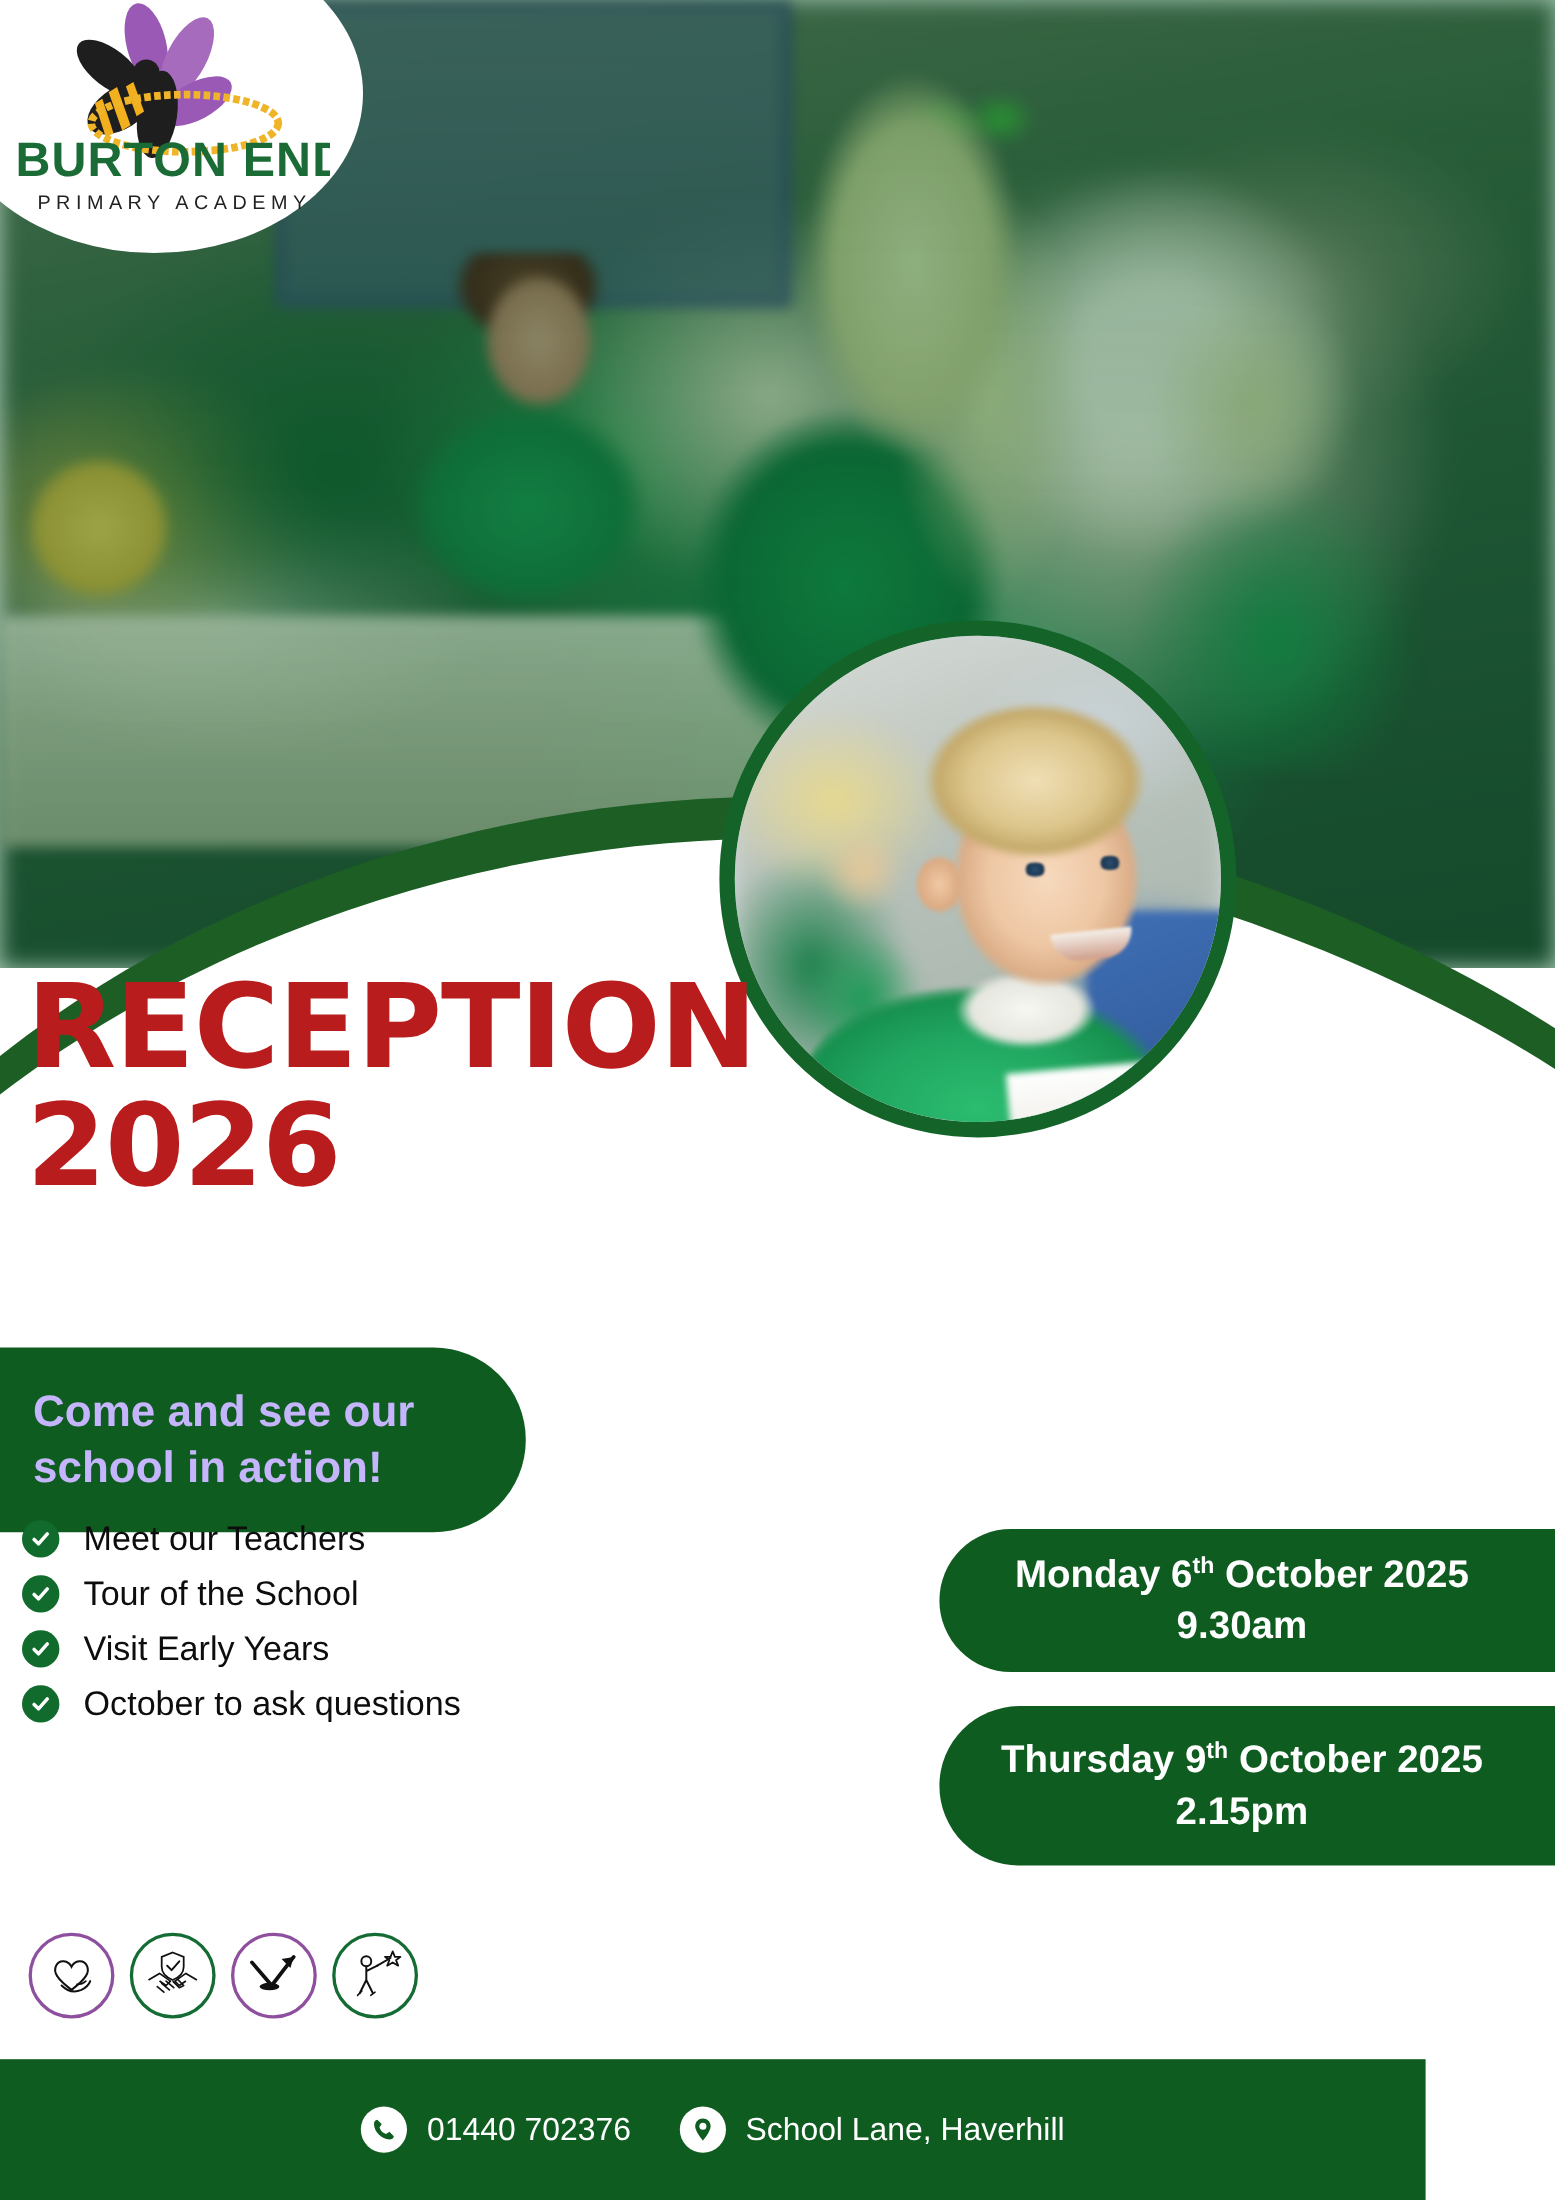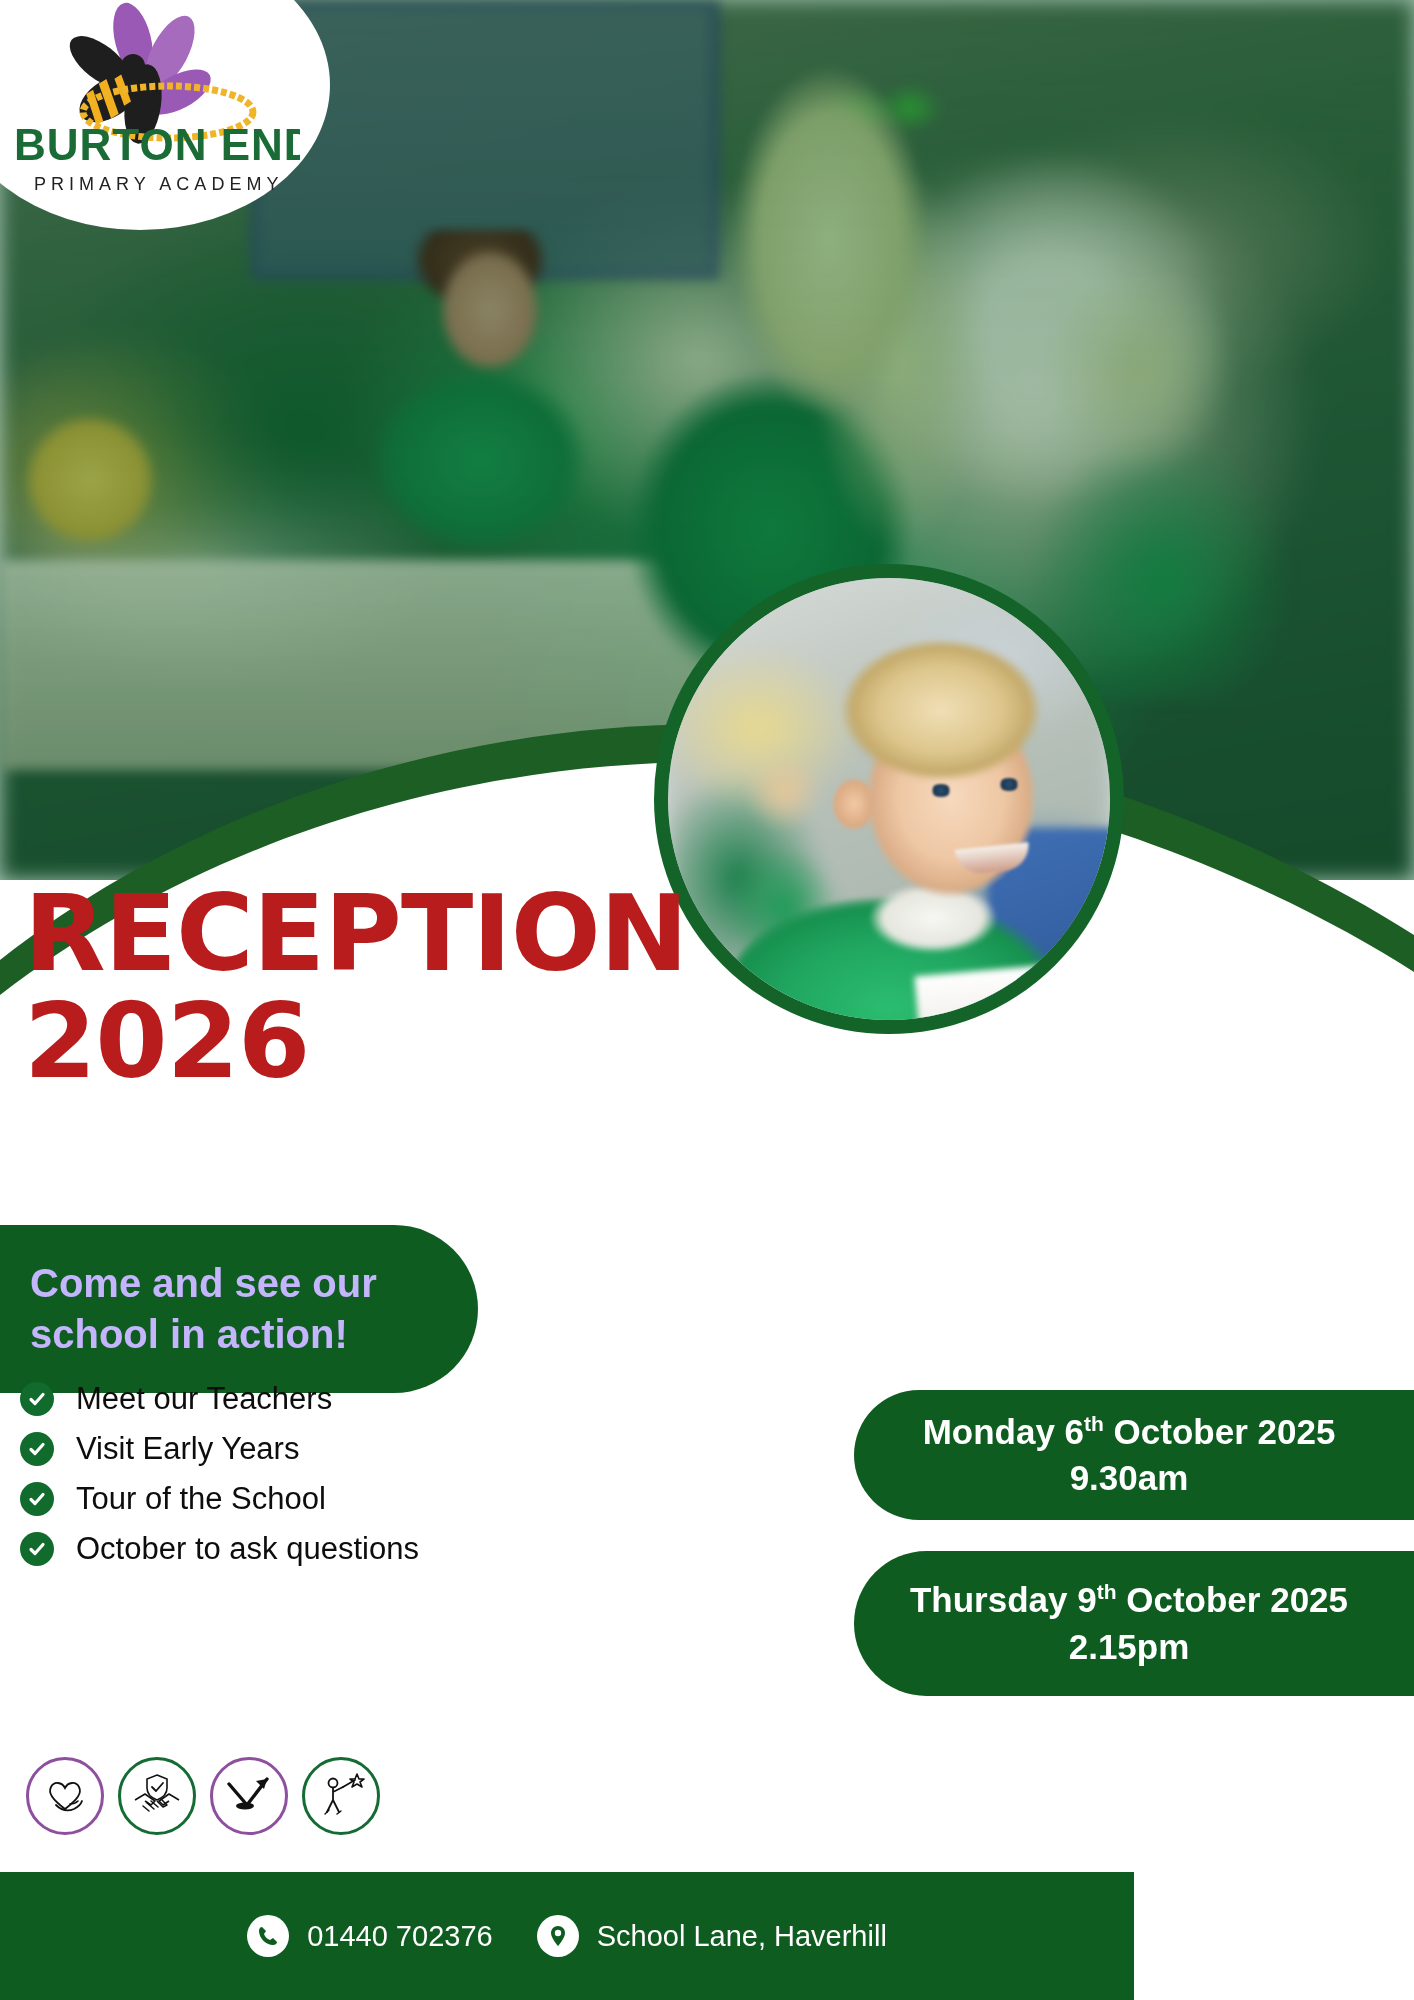--- a/index.html
+++ b/index.html
@@ -224,21 +224,21 @@
     display:flex;flex-direction:column;align-items:center;justify-content:center;
   }
   .date-pill.one{top:1390px;height:130px;}
   .date-pill.two{top:1551px;height:145px;}
   .date-main{font-size:35px;font-weight:bold;line-height:1.15;margin:0;padding-right:20px;}
   .date-main sup{font-size:21px;vertical-align:super;}
   .date-time{font-size:35px;font-weight:bold;margin:6px 0 0;padding-right:20px;}
 
   
   .footer{
-    position:absolute;left:0;bottom:0;width:1134px;height:128px;
+    position:absolute;left:0;bottom:0;width:1296px;height:128px;
     background:#0f5c21;display:flex;align-items:center;justify-content:center;gap:44px;
   }
   .f-item{display:flex;align-items:center;gap:18px;}
   .f-badge{
     width:42px;height:42px;border-radius:50%;background:#fff;
     display:flex;align-items:center;justify-content:center;flex:0 0 42px;
   }
   .f-text{color:#fff;font-size:29px;white-space:nowrap;}
 </style>
 </head>
@@ -324,29 +324,29 @@
           </svg>
       </span>
       <span class="check-label">Meet our Teachers</span>
     </div>
     <div class="check-row">
       <span class="check-icon">
         <svg width="20" height="20" viewBox="0 0 20 20">
             <path d="M4 10.5 L8 14.5 L16 5.5" stroke="#fff" stroke-width="3.2" fill="none" stroke-linecap="round" stroke-linejoin="round"></path>
           </svg>
       </span>
-      <span class="check-label">Visit Early Years</span>
+      <span class="check-label">Tour of the School</span>
     </div>
     <div class="check-row">
       <span class="check-icon">
         <svg width="20" height="20" viewBox="0 0 20 20">
             <path d="M4 10.5 L8 14.5 L16 5.5" stroke="#fff" stroke-width="3.2" fill="none" stroke-linecap="round" stroke-linejoin="round"></path>
           </svg>
       </span>
-      <span class="check-label">Tour of the School</span>
+      <span class="check-label">Visit Early Years</span>
     </div>
     <div class="check-row">
       <span class="check-icon">
         <svg width="20" height="20" viewBox="0 0 20 20">
             <path d="M4 10.5 L8 14.5 L16 5.5" stroke="#fff" stroke-width="3.2" fill="none" stroke-linecap="round" stroke-linejoin="round"></path>
           </svg>
       </span>
       <span class="check-label">October to ask questions</span>
     </div>
   </div>

